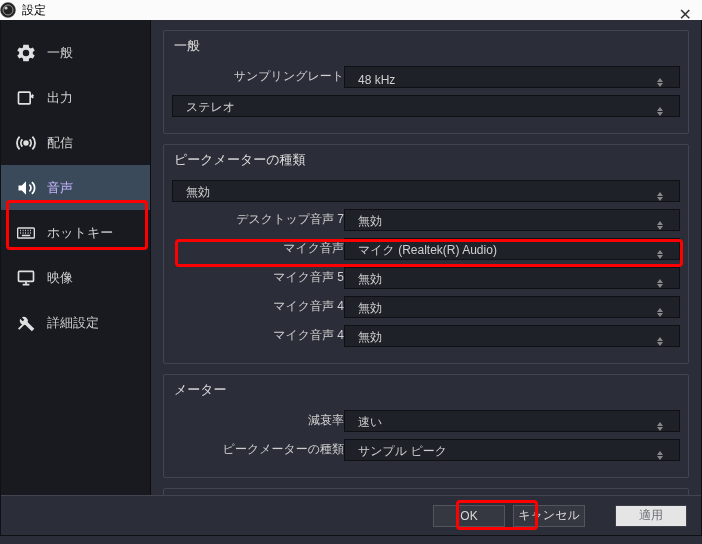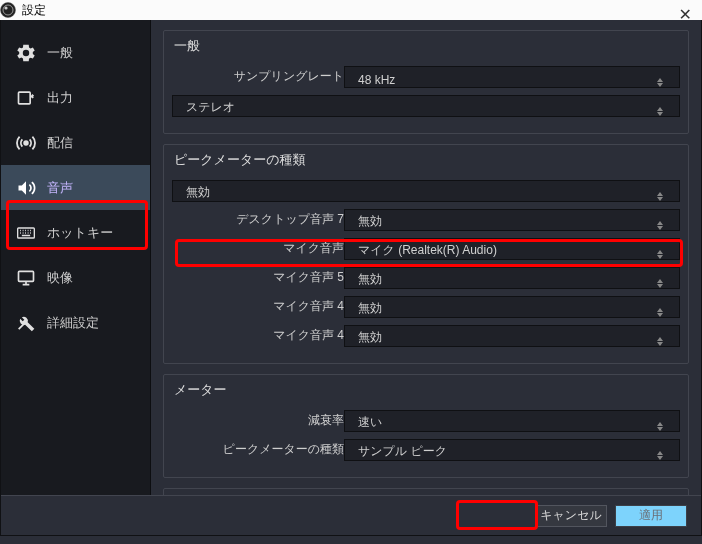--- a/index.html
+++ b/index.html
@@ -147,21 +147,22 @@
     color: #d8d8d8;
     font-size: 12px;
     display: inline-flex;
     align-items: center;
     justify-content: center;
     cursor: default;
   }
   .btn.disabled {
     color: #6a6d74;
     border-color: #3c3f47;
-    background: #7dd3fc;
+    background: #e5e5e5;
+    margin-left: 22px;
   }
 
   
   .hl {
     border: 3px solid #ff0000;
     position: absolute;
     pointer-events: none;
     border-radius: 4px;
   }
   .hl-audio { left: 5px; top: 180px; width: 142px; height: 50px; }
@@ -376,20 +377,21 @@
 
     <div class="group">
       
       
     </div>
 
   </div>
  </div>
 
   <div class="footer">
+    <div class="btn">OK</div>
     <div class="btn">キャンセル</div>
     <div class="btn disabled">適用</div>
   </div>
 
   <div class="hl hl-audio"></div>
   <div class="hl hl-mic"></div>
   <div class="hl hl-ok"></div>
 </div>
 
 </body></html>

